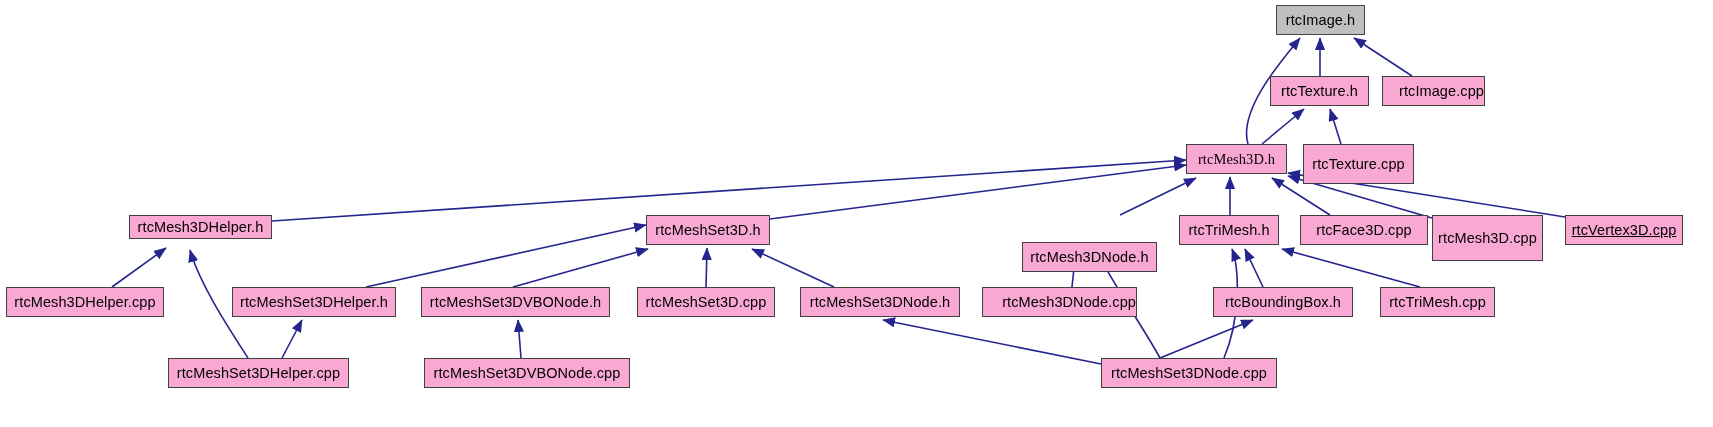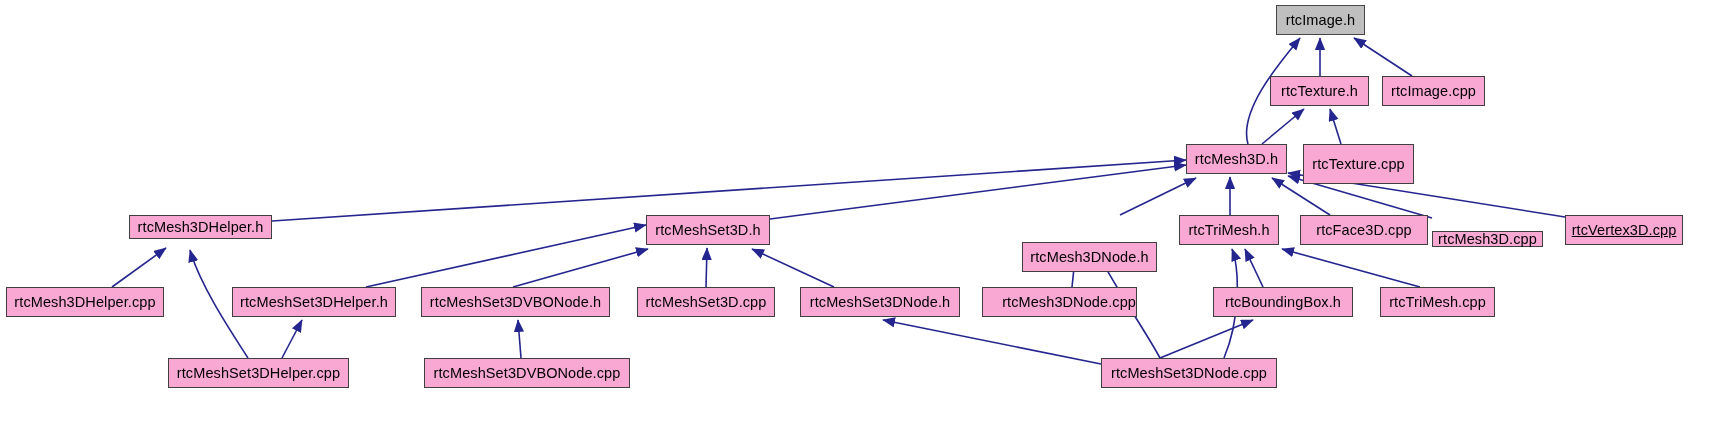--- a/index.html
+++ b/index.html
@@ -85,45 +85,45 @@
         <path d="M1160,358 L1253,320" fill="none" stroke="#25258f" stroke-width="1.6" marker-end="url(#arrowhead)"></path>
       </g>
   </svg>
   <div id="nodes-group">
       <div class="node root" style="left: 1276px; top: 5px; width: 89px; height: 30px;">
         <span class="node-label">rtcImage.h</span>
       </div>
       <div class="node" style="left: 1270px; top: 76px; width: 99px; height: 30px;">
         <span class="node-label">rtcTexture.h</span>
       </div>
-      <div class="node" style="left: 1382px; top: 76px; width: 103px; height: 30px;">
+      <div class="node" style="left: 1382px; top: 76px; width: 103px; height: 30px; justify-content: flex-end;">
         <span class="node-label">rtcImage.cpp</span>
       </div>
-      <div class="node" style="left: 1186px; top: 144px; width: 101px; height: 30px;">
+      <div class="node" style="left: 1186px; top: 144px; width: 101px; height: 30px; font-family: Liberation Serif, serif;">
         <span class="node-label">rtcMesh3D.h</span>
       </div>
       <div class="node" style="left: 1303px; top: 144px; width: 111px; height: 40px;">
         <span class="node-label">rtcTexture.cpp</span>
       </div>
       <div class="node" style="left: 129px; top: 215px; width: 143px; height: 24px;">
         <span class="node-label">rtcMesh3DHelper.h</span>
       </div>
       <div class="node" style="left: 646px; top: 215px; width: 124px; height: 30px;">
         <span class="node-label">rtcMeshSet3D.h</span>
       </div>
       <div class="node" style="left: 1022px; top: 215px; width: 135px; height: 30px; margin-top: 27px;">
         <span class="node-label">rtcMesh3DNode.h</span>
       </div>
       <div class="node" style="left: 1179px; top: 215px; width: 100px; height: 30px;">
         <span class="node-label">rtcTriMesh.h</span>
       </div>
       <div class="node" style="left: 1300px; top: 215px; width: 128px; height: 30px;">
         <span class="node-label">rtcFace3D.cpp</span>
       </div>
-      <div class="node" style="left: 1432px; top: 215px; width: 111px; height: 16px; margin-top: 16px;">
+      <div class="node" style="left: 1432px; top: 215px; width: 111px; height: 46px;">
         <span class="node-label">rtcMesh3D.cpp</span>
       </div>
       <div class="node" style="left: 1565px; top: 215px; width: 118px; height: 30px; text-decoration: underline;">
         <span class="node-label">rtcVertex3D.cpp</span>
       </div>
       <div class="node" style="left: 6px; top: 287px; width: 158px; height: 30px;">
         <span class="node-label">rtcMesh3DHelper.cpp</span>
       </div>
       <div class="node" style="left: 232px; top: 287px; width: 164px; height: 30px;">
         <span class="node-label">rtcMeshSet3DHelper.h</span>

